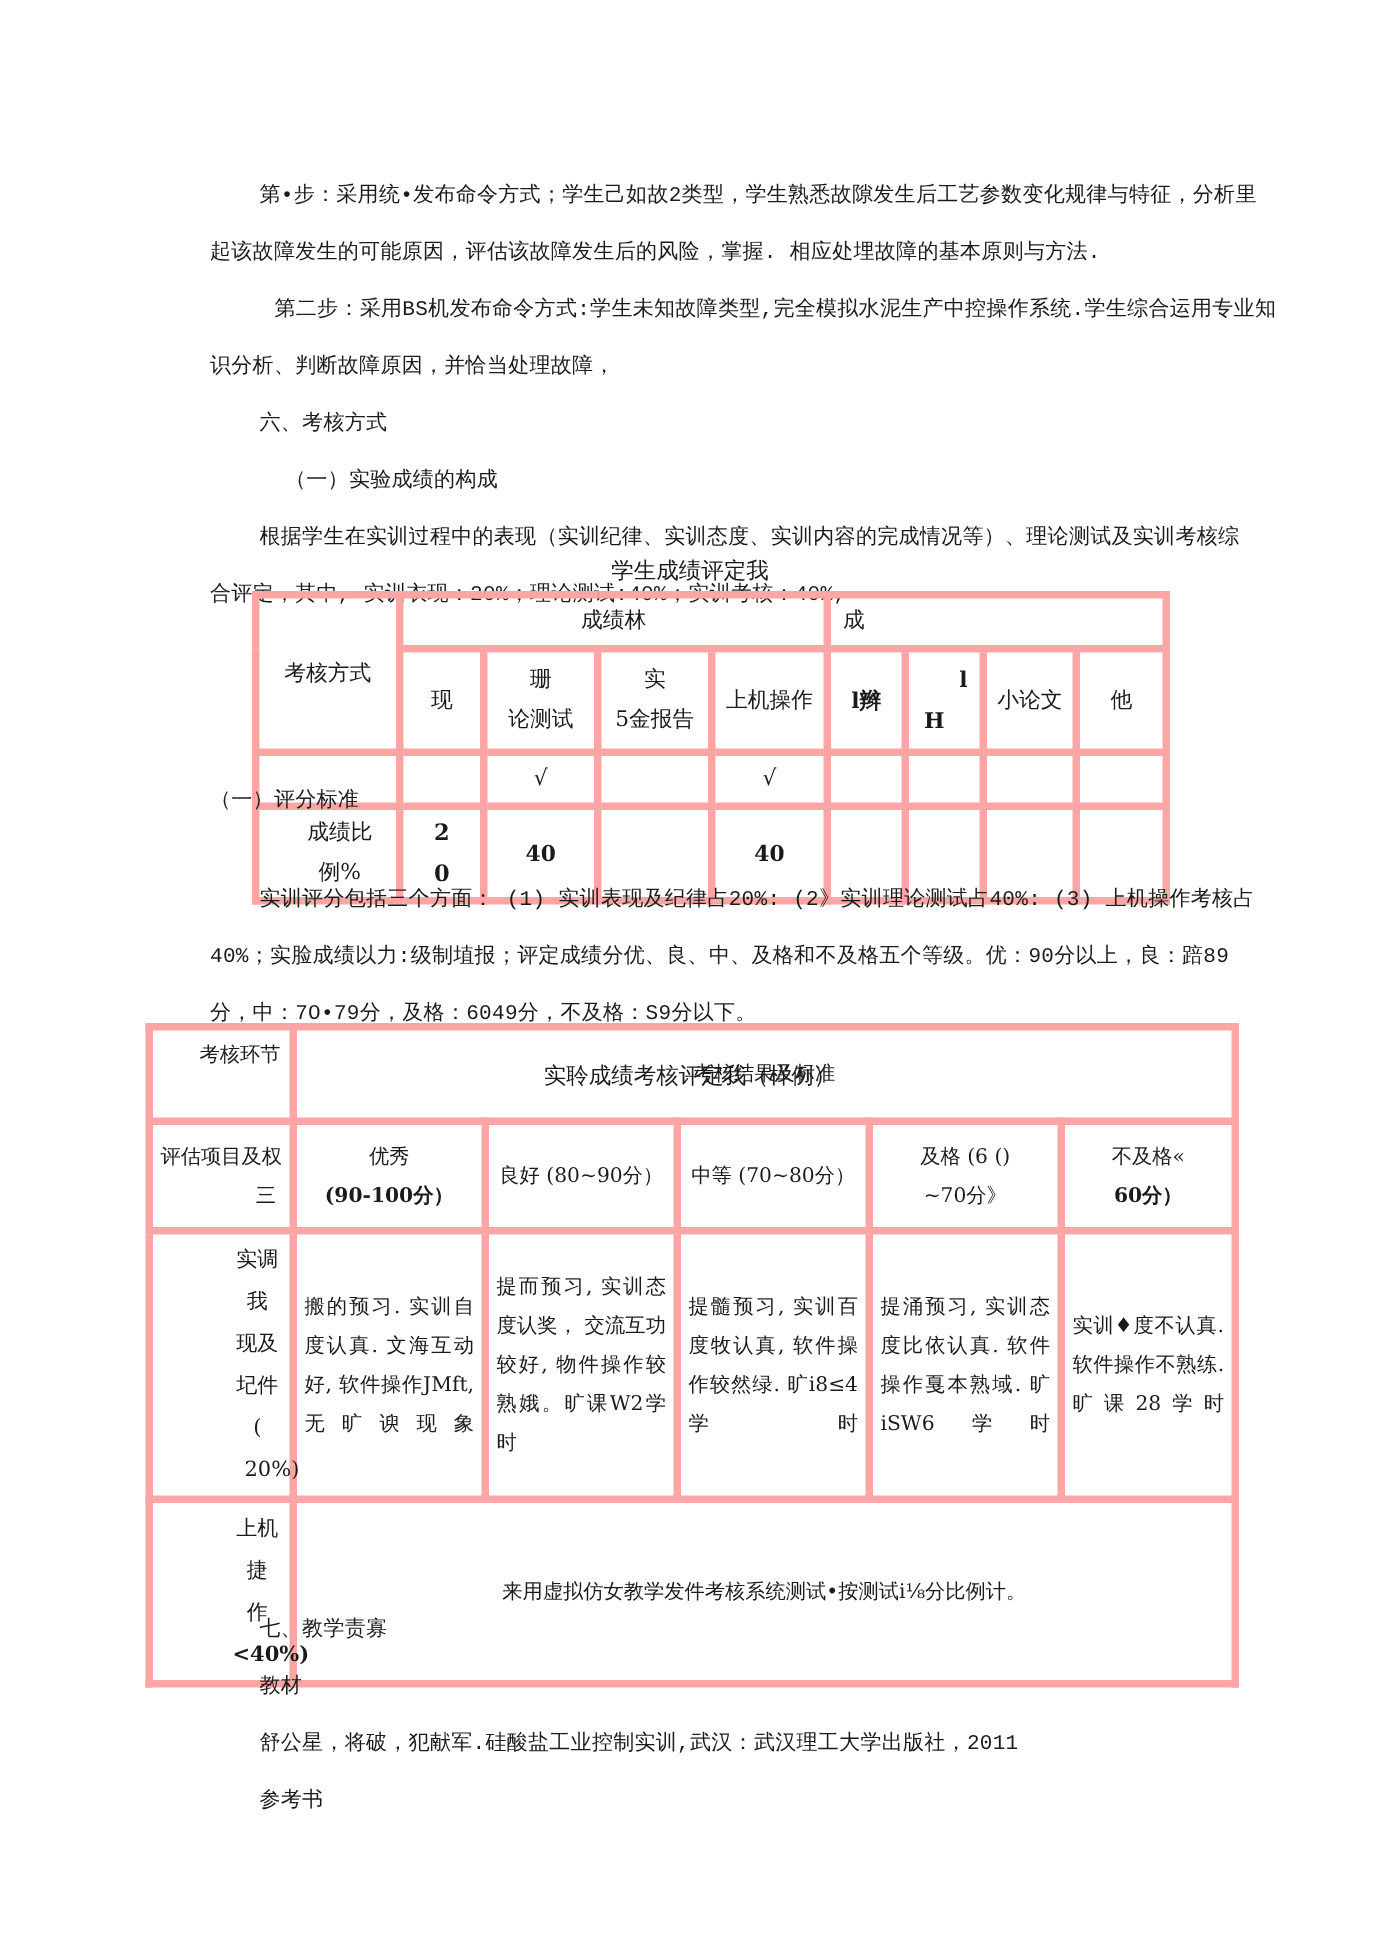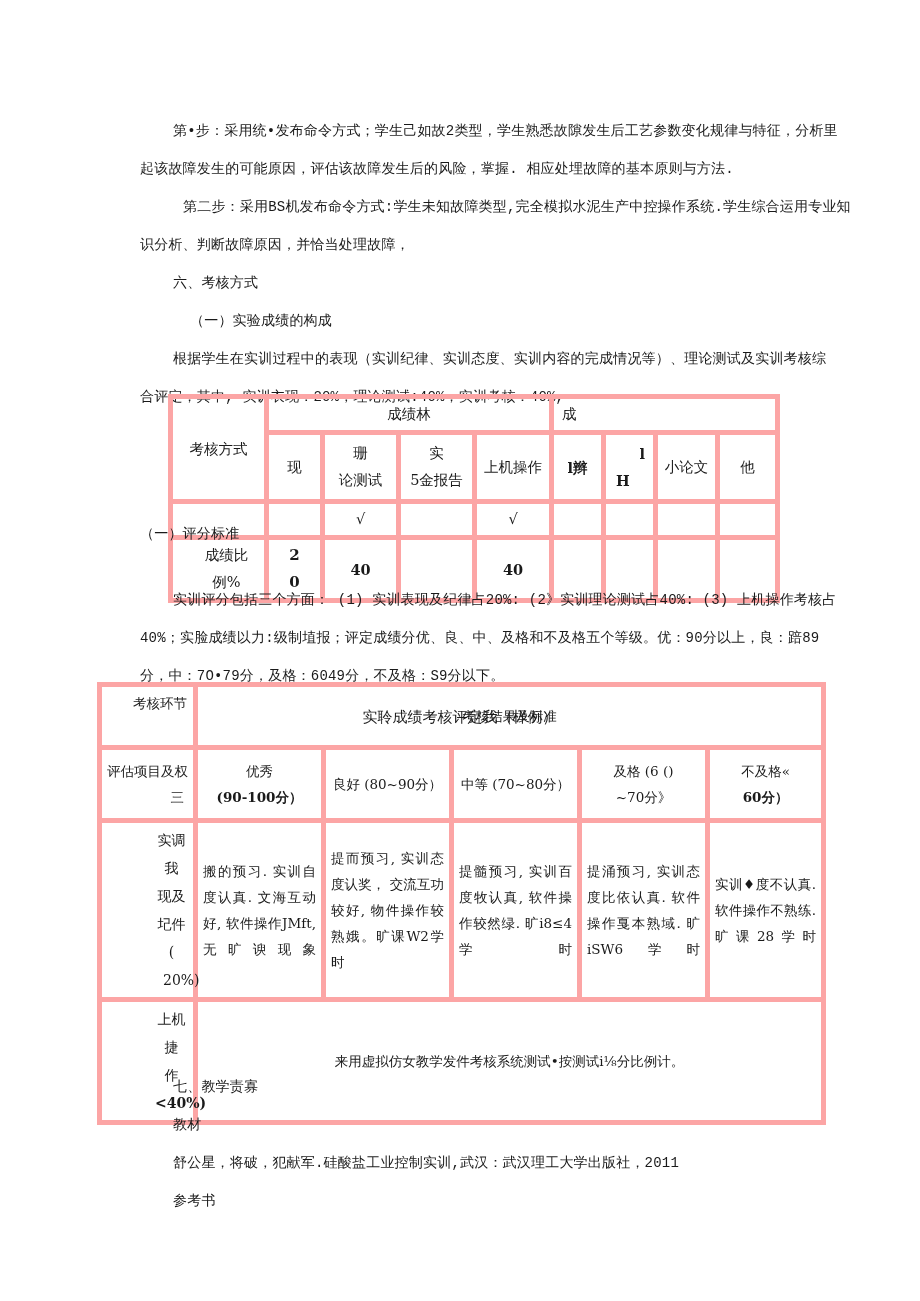--- a/index.html
+++ b/index.html
@@ -94,20 +94,21 @@
   <div class="para" style="left:173px; top:112px;">第•步：采用统•发布命令方式；学生己如故2类型，学生熟悉故隙发生后工艺参数变化规律与特征，分析里</div>
   <div class="para" style="left:140px; top:150px;">起该故障发生的可能原因，评估该故障发生后的风险，掌握. 相应处埋故障的基本原则与方法.</div>
   <div class="para" style="left:173px; top:188px;margin-left:10px;">第二步：采用BS机发布命令方式:学生未知故障类型,完全模拟水泥生产中控操作系统.学生综合运用专业知</div>
   <div class="para" style="left:140px; top:226px;">识分析、判断故障原因，并恰当处理故障，</div>
 
   <div class="para" style="left:173px; top:264px;">六、考核方式</div>
   <div class="para" style="left:190px; top:302px;">（一）实验成绩的构成</div>
   <div class="para" style="left:173px; top:340px;">根据学生在实训过程中的表现（实训纪律、实训态度、实训内容的完成情况等）、理论测试及实训考核综</div>
   <div class="para" style="left:140px; top:378px;">合评定，其中, 实训衣现：20%；理论测试:40%；实训考核：40%,</div>
 
+  <div class="tbl-caption" style="top:371px; left:0; width:920px;">学生成绩评定我</div>
 
   <table id="tbl1">
     <colgroup>
       <col style="width:96px">
       <col style="width:56px">
       <col style="width:76px">
       <col style="width:76px">
       <col style="width:77px">
       <col style="width:52px">
       <col style="width:52px">

